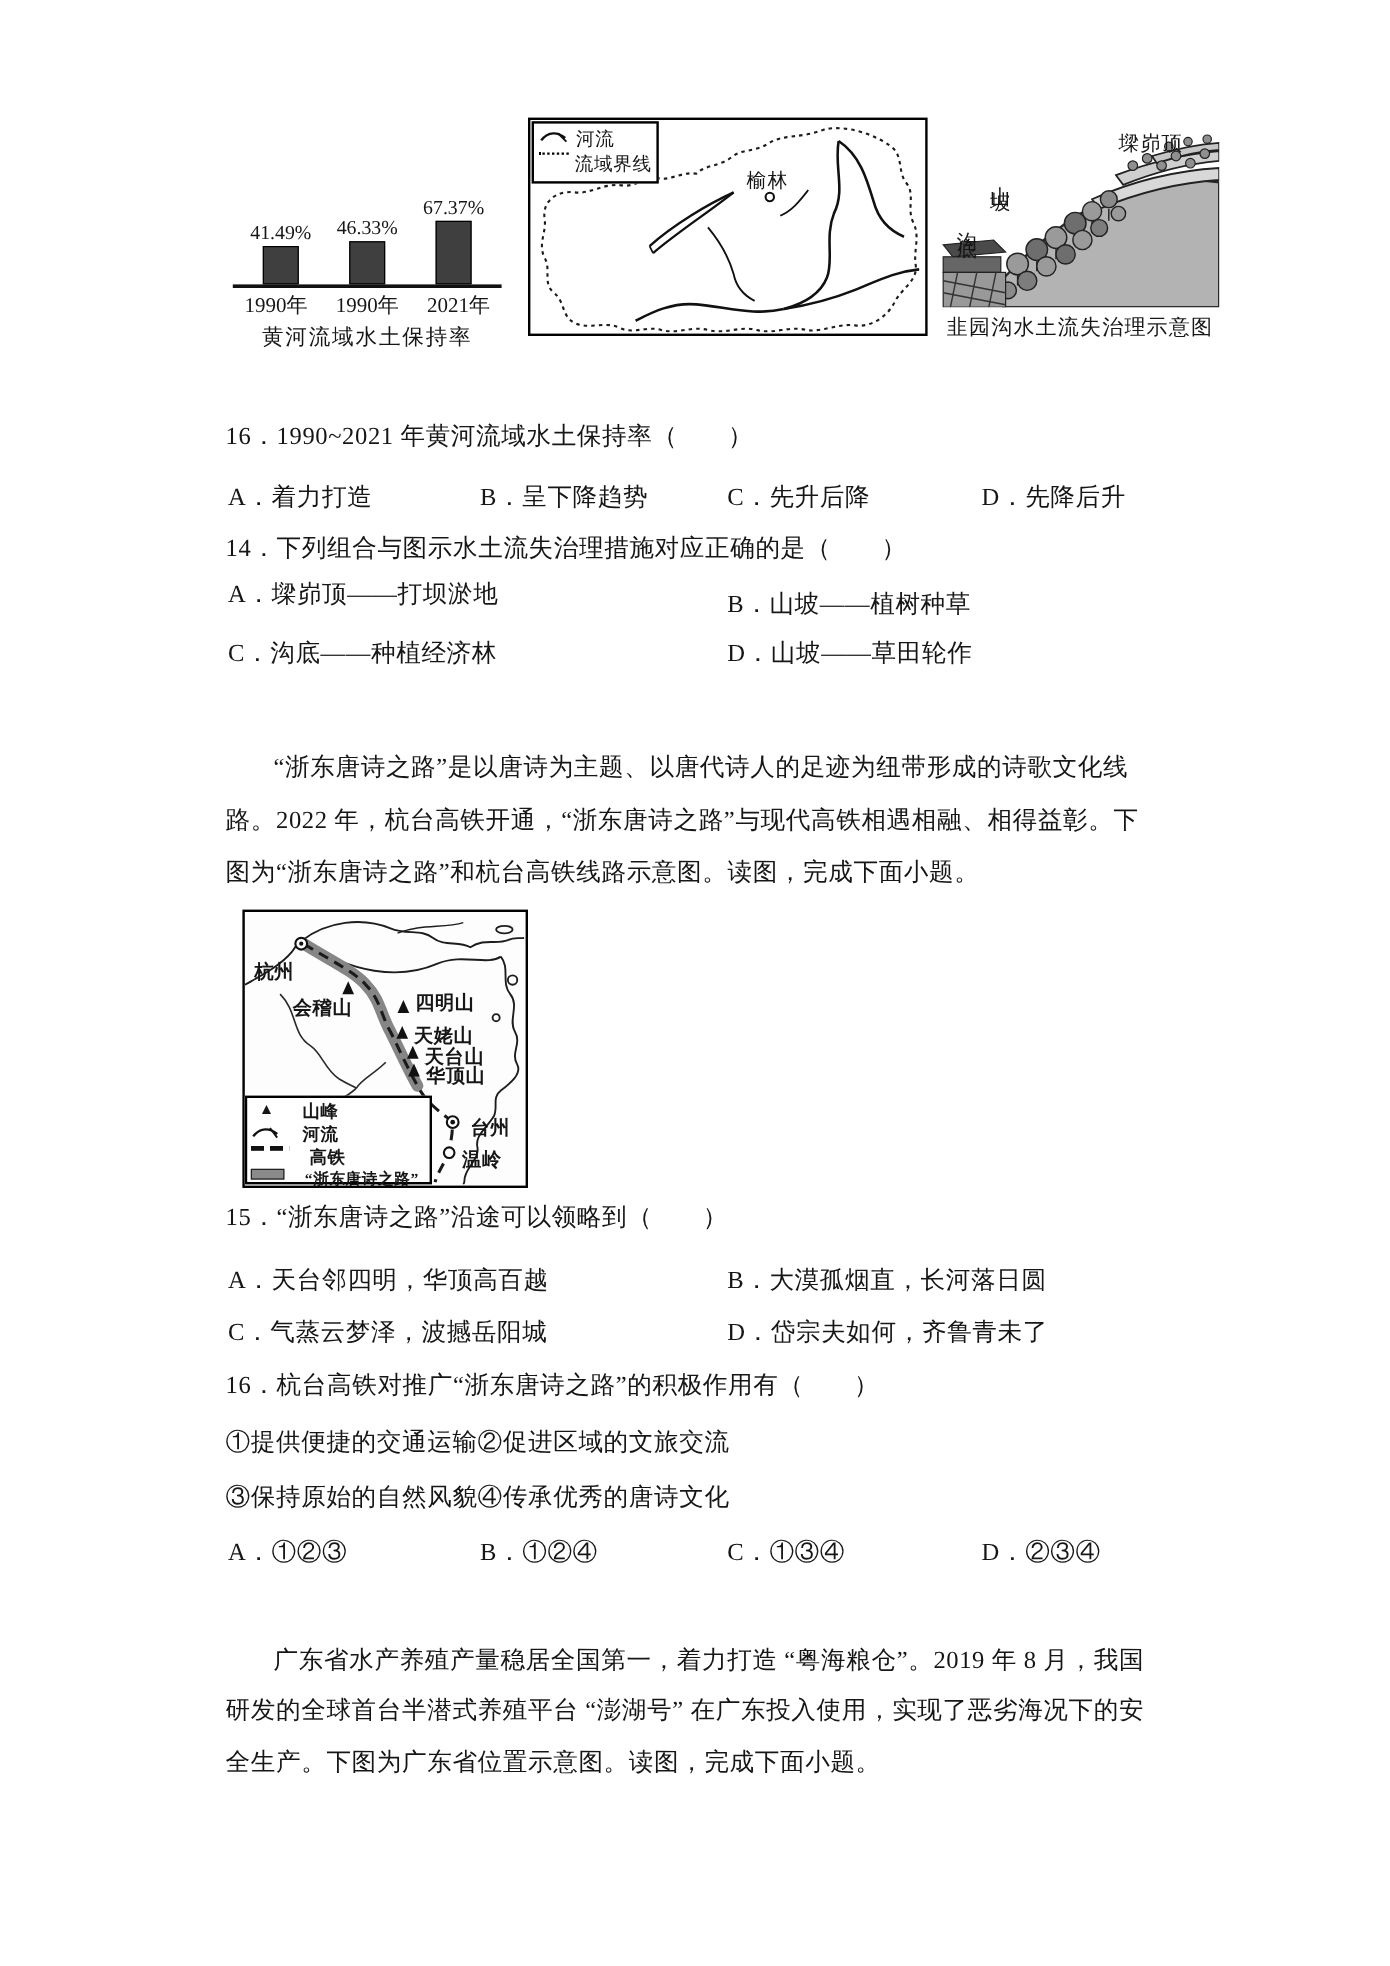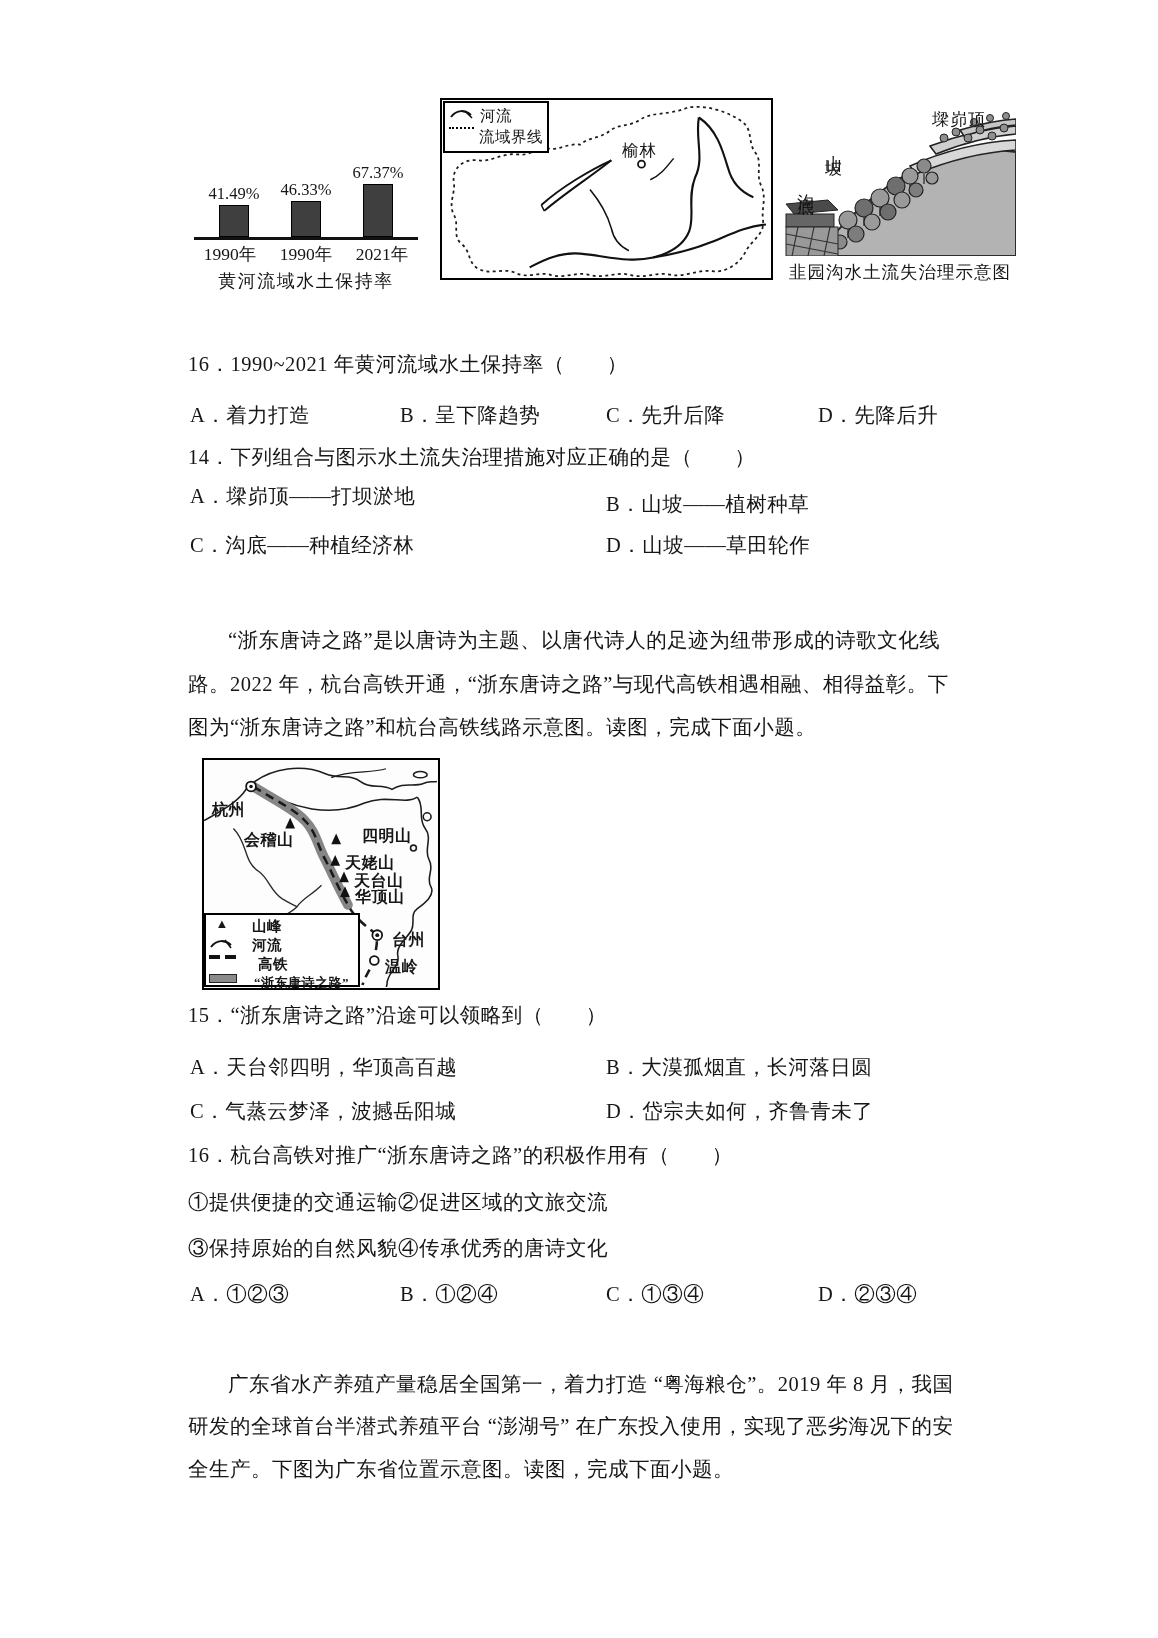--- a/index.html
+++ b/index.html
@@ -222,21 +222,21 @@
       <circle cx="48" cy="27" r="5" fill="#fff" stroke="#111" stroke-width="1.8"></circle>
       <circle cx="48" cy="27" r="1.8" fill="#111"></circle>
       <circle cx="177" cy="179" r="5" fill="#fff" stroke="#111" stroke-width="1.8"></circle>
       <circle cx="177" cy="179" r="2" fill="#111"></circle>
       <circle cx="174" cy="205" r="4.5" fill="#fff" stroke="#111" stroke-width="1.8"></circle>
     </g>
   </svg>
 
   <div class="m2-label" style="left:8px;top:16px;margin-top:24px;">杭州</div>
   <div class="m2-label" style="left:40px;top:70px;">会稽山</div>
-  <div class="m2-label" style="left:142px;top:66px;margin-left:16px;">四明山</div>
+  <div class="m2-label" style="left:142px;top:66px;">四明山</div>
   <div class="m2-label" style="left:141px;top:93px;">天姥山</div>
   <div class="m2-label" style="left:150px;top:111px;">天台山</div>
   <div class="m2-label" style="left:151px;top:127px;">华顶山</div>
   <div class="m2-label" style="left:188px;top:170px;">台州</div>
   <div class="m2-label" style="left:181px;top:197px;">温岭</div>
 
   <div class="m2-legend">
     <div class="legrow">
       <span class="peakglyph">▲</span>
       <span class="legtxt">山峰</span>

